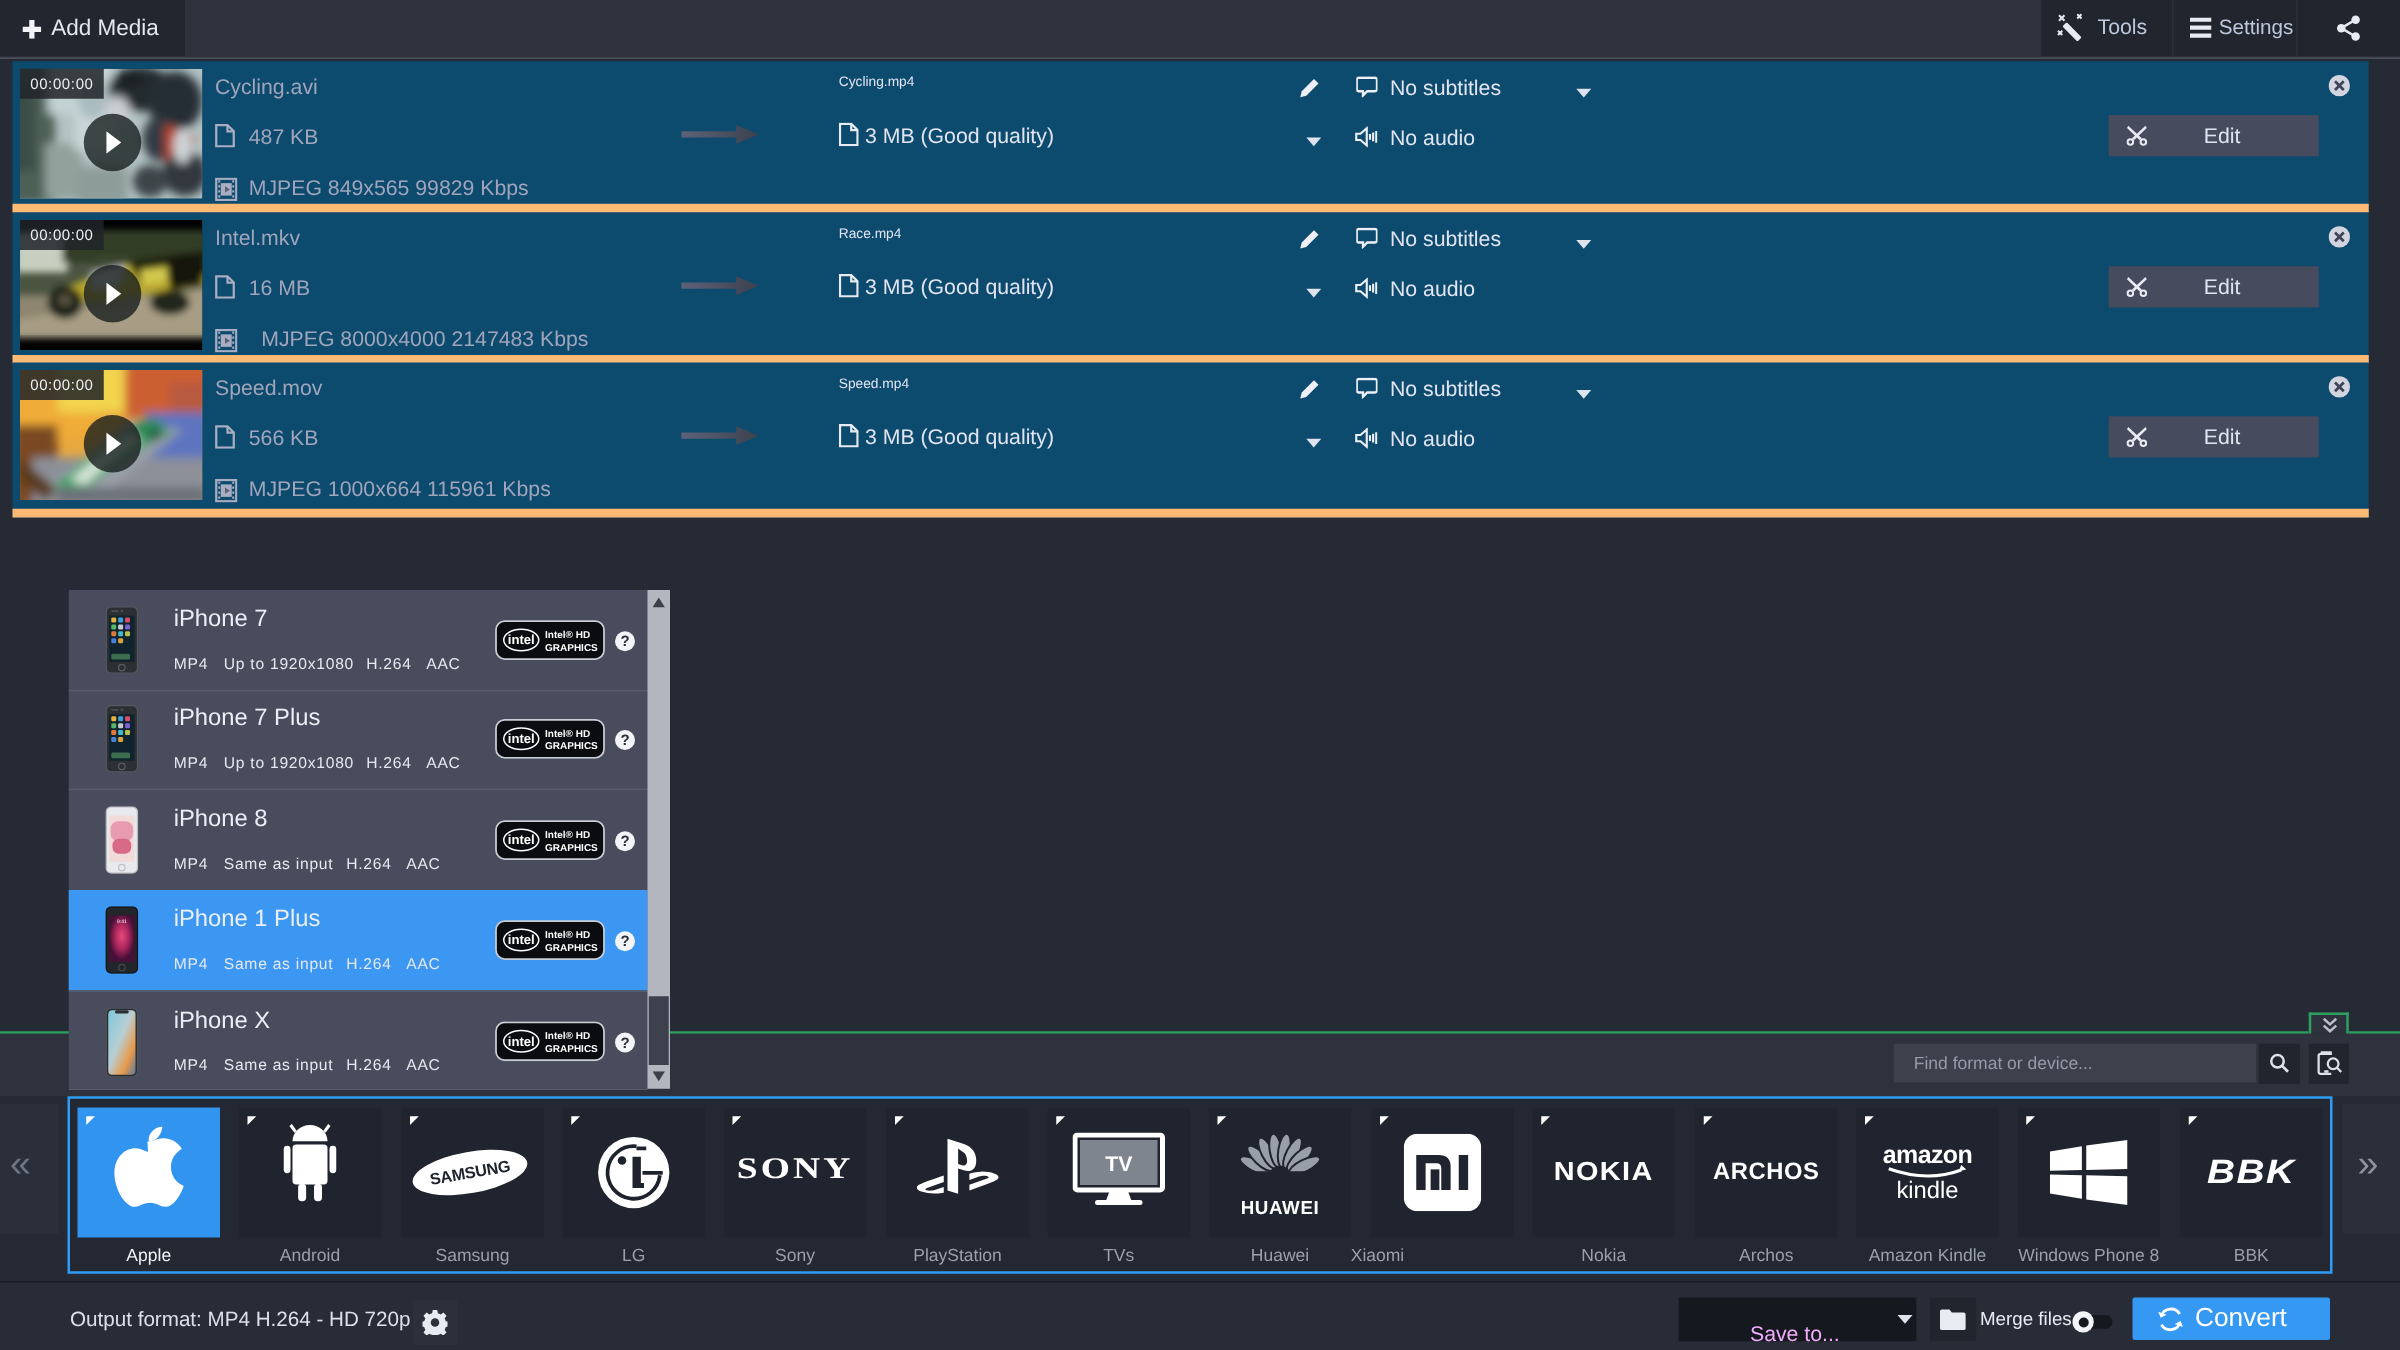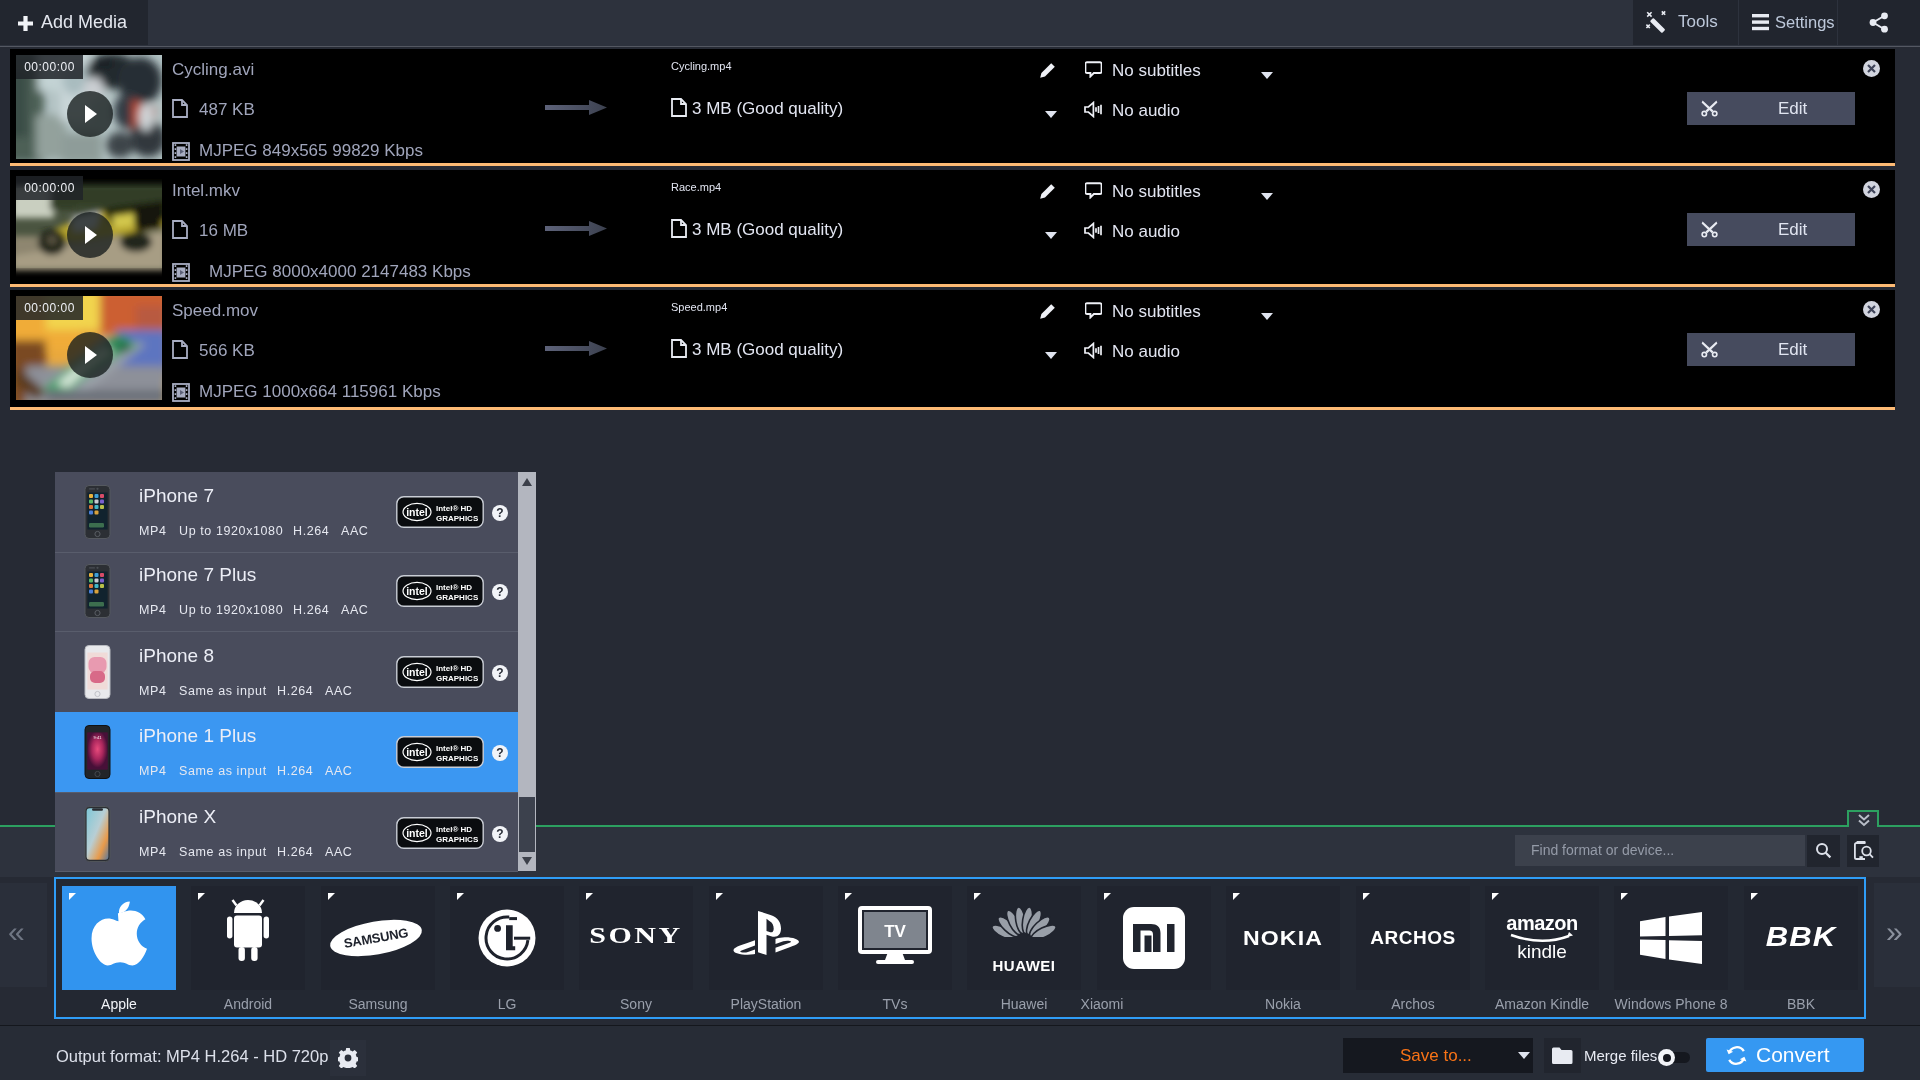--- a/index.html
+++ b/index.html
@@ -1,31 +1,31 @@
 <!DOCTYPE html>
 <html><head><meta charset="utf-8">
 <style>
 html,body{margin:0;padding:0;}
 body{width:1920px;height:1080px;position:relative;background:#262a34;overflow:hidden;
   font-family:"Liberation Sans",sans-serif;}
 .abs{position:absolute;}
-.row{position:absolute;left:10px;width:1885px;height:114px;background:#000000;border-bottom:3px solid #fdba74;}
+.row{position:absolute;left:10px;width:1885px;height:114px;background:#0c4a6e;border-bottom:7px solid #fdba74;}
 .thumb{position:absolute;left:6px;top:6px;width:146px;height:104px;overflow:hidden;}
 .ts{position:absolute;left:6px;top:6px;width:67px;height:24px;background:rgba(32,35,40,0.85);
   color:#eef0f5;font-size:12px;line-height:24px;letter-spacing:0.5px;text-align:center;}
 .play{position:absolute;left:57px;top:42px;width:46px;height:46px;border-radius:50%;
   background:rgba(22,28,28,0.78);}
 .play svg{position:absolute;left:18px;top:14px;}
 .c1name{position:absolute;left:162px;top:11px;font-size:17px;color:#a0a5bb;}
 .c1line{position:absolute;left:162px;font-size:17px;color:#a0a5bb;}
 .c2name{position:absolute;left:661px;top:11px;font-size:11px;color:#e2e5f1;}
 .c2line{position:absolute;left:661px;top:49px;font-size:17px;color:#e2e5f1;}
 .subline{position:absolute;font-size:17px;color:#e2e5f1;}
 .editbtn{position:absolute;left:1677px;top:43px;width:168px;height:33px;background:#464b5e;}
-.editbtn span{position:absolute;left:76px;top:7px;font-size:17px;color:#e0e4f0;margin-left:15px;}
+.editbtn span{position:absolute;left:76px;top:7px;font-size:17px;color:#e0e4f0;}
 .closeb{position:absolute;left:1853px;top:11px;width:17px;height:17px;border-radius:50%;background:#d2d5df;}
 .caret{display:inline-block;width:0;height:0;border-left:6px solid transparent;border-right:6px solid transparent;border-top:7px solid #dfe3ee;}
 .prow{position:absolute;left:0;width:463px;height:80px;border-bottom:1px solid #595d6c;}
 .ptitle{position:absolute;left:84px;top:13px;font-size:19px;color:#eceef6;}
 .pmeta{position:absolute;top:52px;font-size:12.5px;color:#e6e8f0;letter-spacing:0.6px;white-space:nowrap;}
 .tile{position:absolute;top:7px;width:114px;height:104px;background:#20242e;}
 .tlabel{position:absolute;top:117px;width:114px;text-align:center;font-size:14px;color:#9aa0ac;white-space:nowrap;}
 .fold{position:absolute;left:7px;top:7px;width:0;height:0;border-top:7px solid #fff;border-right:7px solid transparent;}
 .dbtn{position:absolute;background:#21252e;}
 </style></head>
@@ -732,21 +732,21 @@
 
 <div class="abs" style="left:0;top:1025px;width:1920px;height:55px;background:#272c36;border-top:1px solid #14171d;"></div>
 <div class="abs" style="left:56px;top:1047px;font-size:16.5px;color:#dce0ea;white-space:nowrap;">Output format: MP4 H.264 - HD 720p</div>
 <div class="abs" style="left:330px;top:1040px;width:36px;height:36px;background:#2b303b;">
  <svg class="abs" style="left:8px;top:8px;" width="20" height="20" viewBox="0 0 20 20">
   <path fill="#e8ebf2" d="M8.2 0 h3.6 l0.5 2.6 a7.5 7.5 0 0 1 2.2 0.9 l2.2 -1.5 l2.5 2.5 l-1.5 2.2 a7.5 7.5 0 0 1 0.9 2.2 l2.6 0.5 v3.6 l-2.6 0.5 a7.5 7.5 0 0 1 -0.9 2.2 l1.5 2.2 l-2.5 2.5 l-2.2 -1.5 a7.5 7.5 0 0 1 -2.2 0.9 l-0.5 2.6 h-3.6 l-0.5 -2.6 a7.5 7.5 0 0 1 -2.2 -0.9 l-2.2 1.5 l-2.5 -2.5 l1.5 -2.2 a7.5 7.5 0 0 1 -0.9 -2.2 l-2.6 -0.5 v-3.6 l2.6 -0.5 a7.5 7.5 0 0 1 0.9 -2.2 l-1.5 -2.2 l2.5 -2.5 l2.2 1.5 a7.5 7.5 0 0 1 2.2 -0.9 z"></path>
   <circle cx="10" cy="10" r="3.4" fill="#2b303b"></circle>
  </svg>
 </div>
 <div class="abs" style="left:1343px;top:1038px;width:190px;height:35px;background:#15181f;">
-  <span class="abs" style="left:57px;top:8px;font-size:17px;color:#f97316;">Save to...</span>
+  <span class="abs" style="left:57px;top:20px;font-size:17px;color:#f0abfc;">Save to...</span>
   <span class="caret abs" style="left:175px;top:14px;"></span>
 </div>
 <div class="abs dbtn" style="left:1544px;top:1038px;width:37px;height:35px;">
  <svg class="abs" style="left:8px;top:9px;" width="21" height="17" viewBox="0 0 21 17">
   <path d="M0 2 a1.5 1.5 0 0 1 1.5 -1.5 h6 l2 2.5 h9.5 a1.5 1.5 0 0 1 1.5 1.5 v11 a1.5 1.5 0 0 1 -1.5 1.5 h-17.5 a1.5 1.5 0 0 1 -1.5 -1.5 z" fill="#e8ebf2"></path>
  </svg>
 </div>
 <div class="abs" style="left:1584px;top:1047px;font-size:15px;color:#e8ebf3;white-space:nowrap;">Merge files</div>
 <div class="abs" style="left:1664px;top:1052px;width:26px;height:11px;border-radius:6px;background:#15181f;"></div>
 <div class="abs" style="left:1658px;top:1049px;width:17px;height:17px;border-radius:50%;background:#f2f4f8;">

